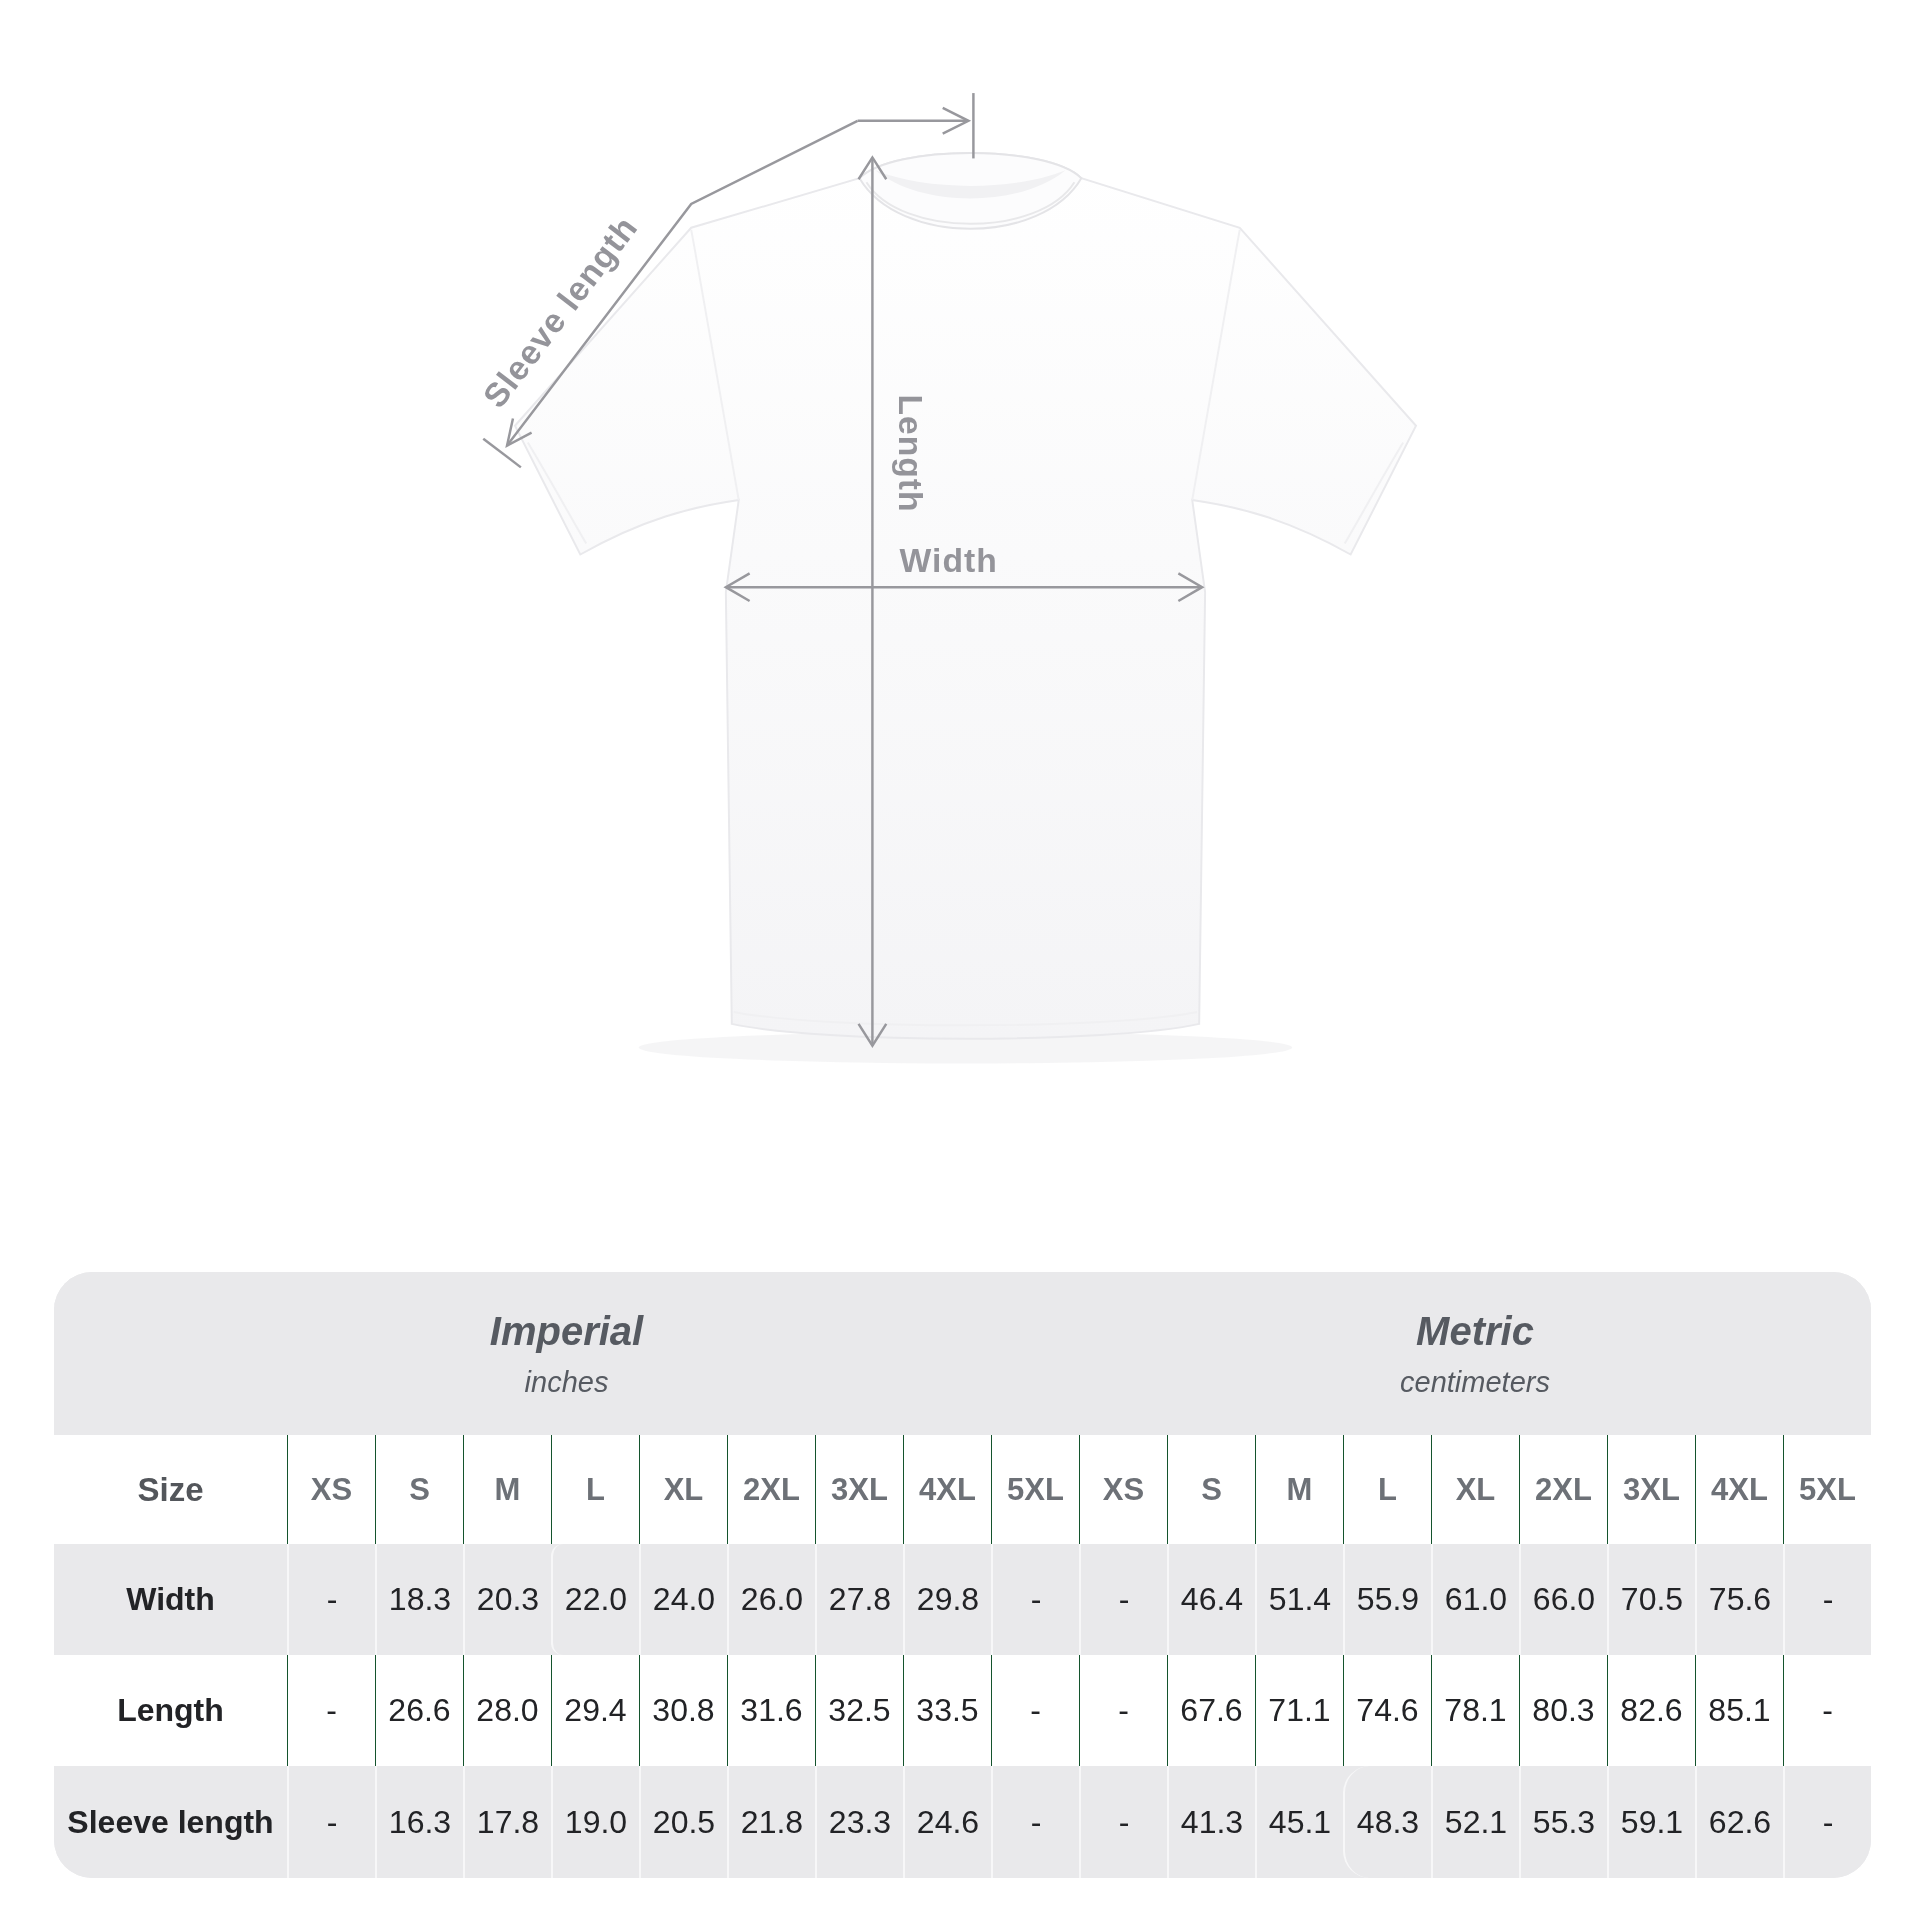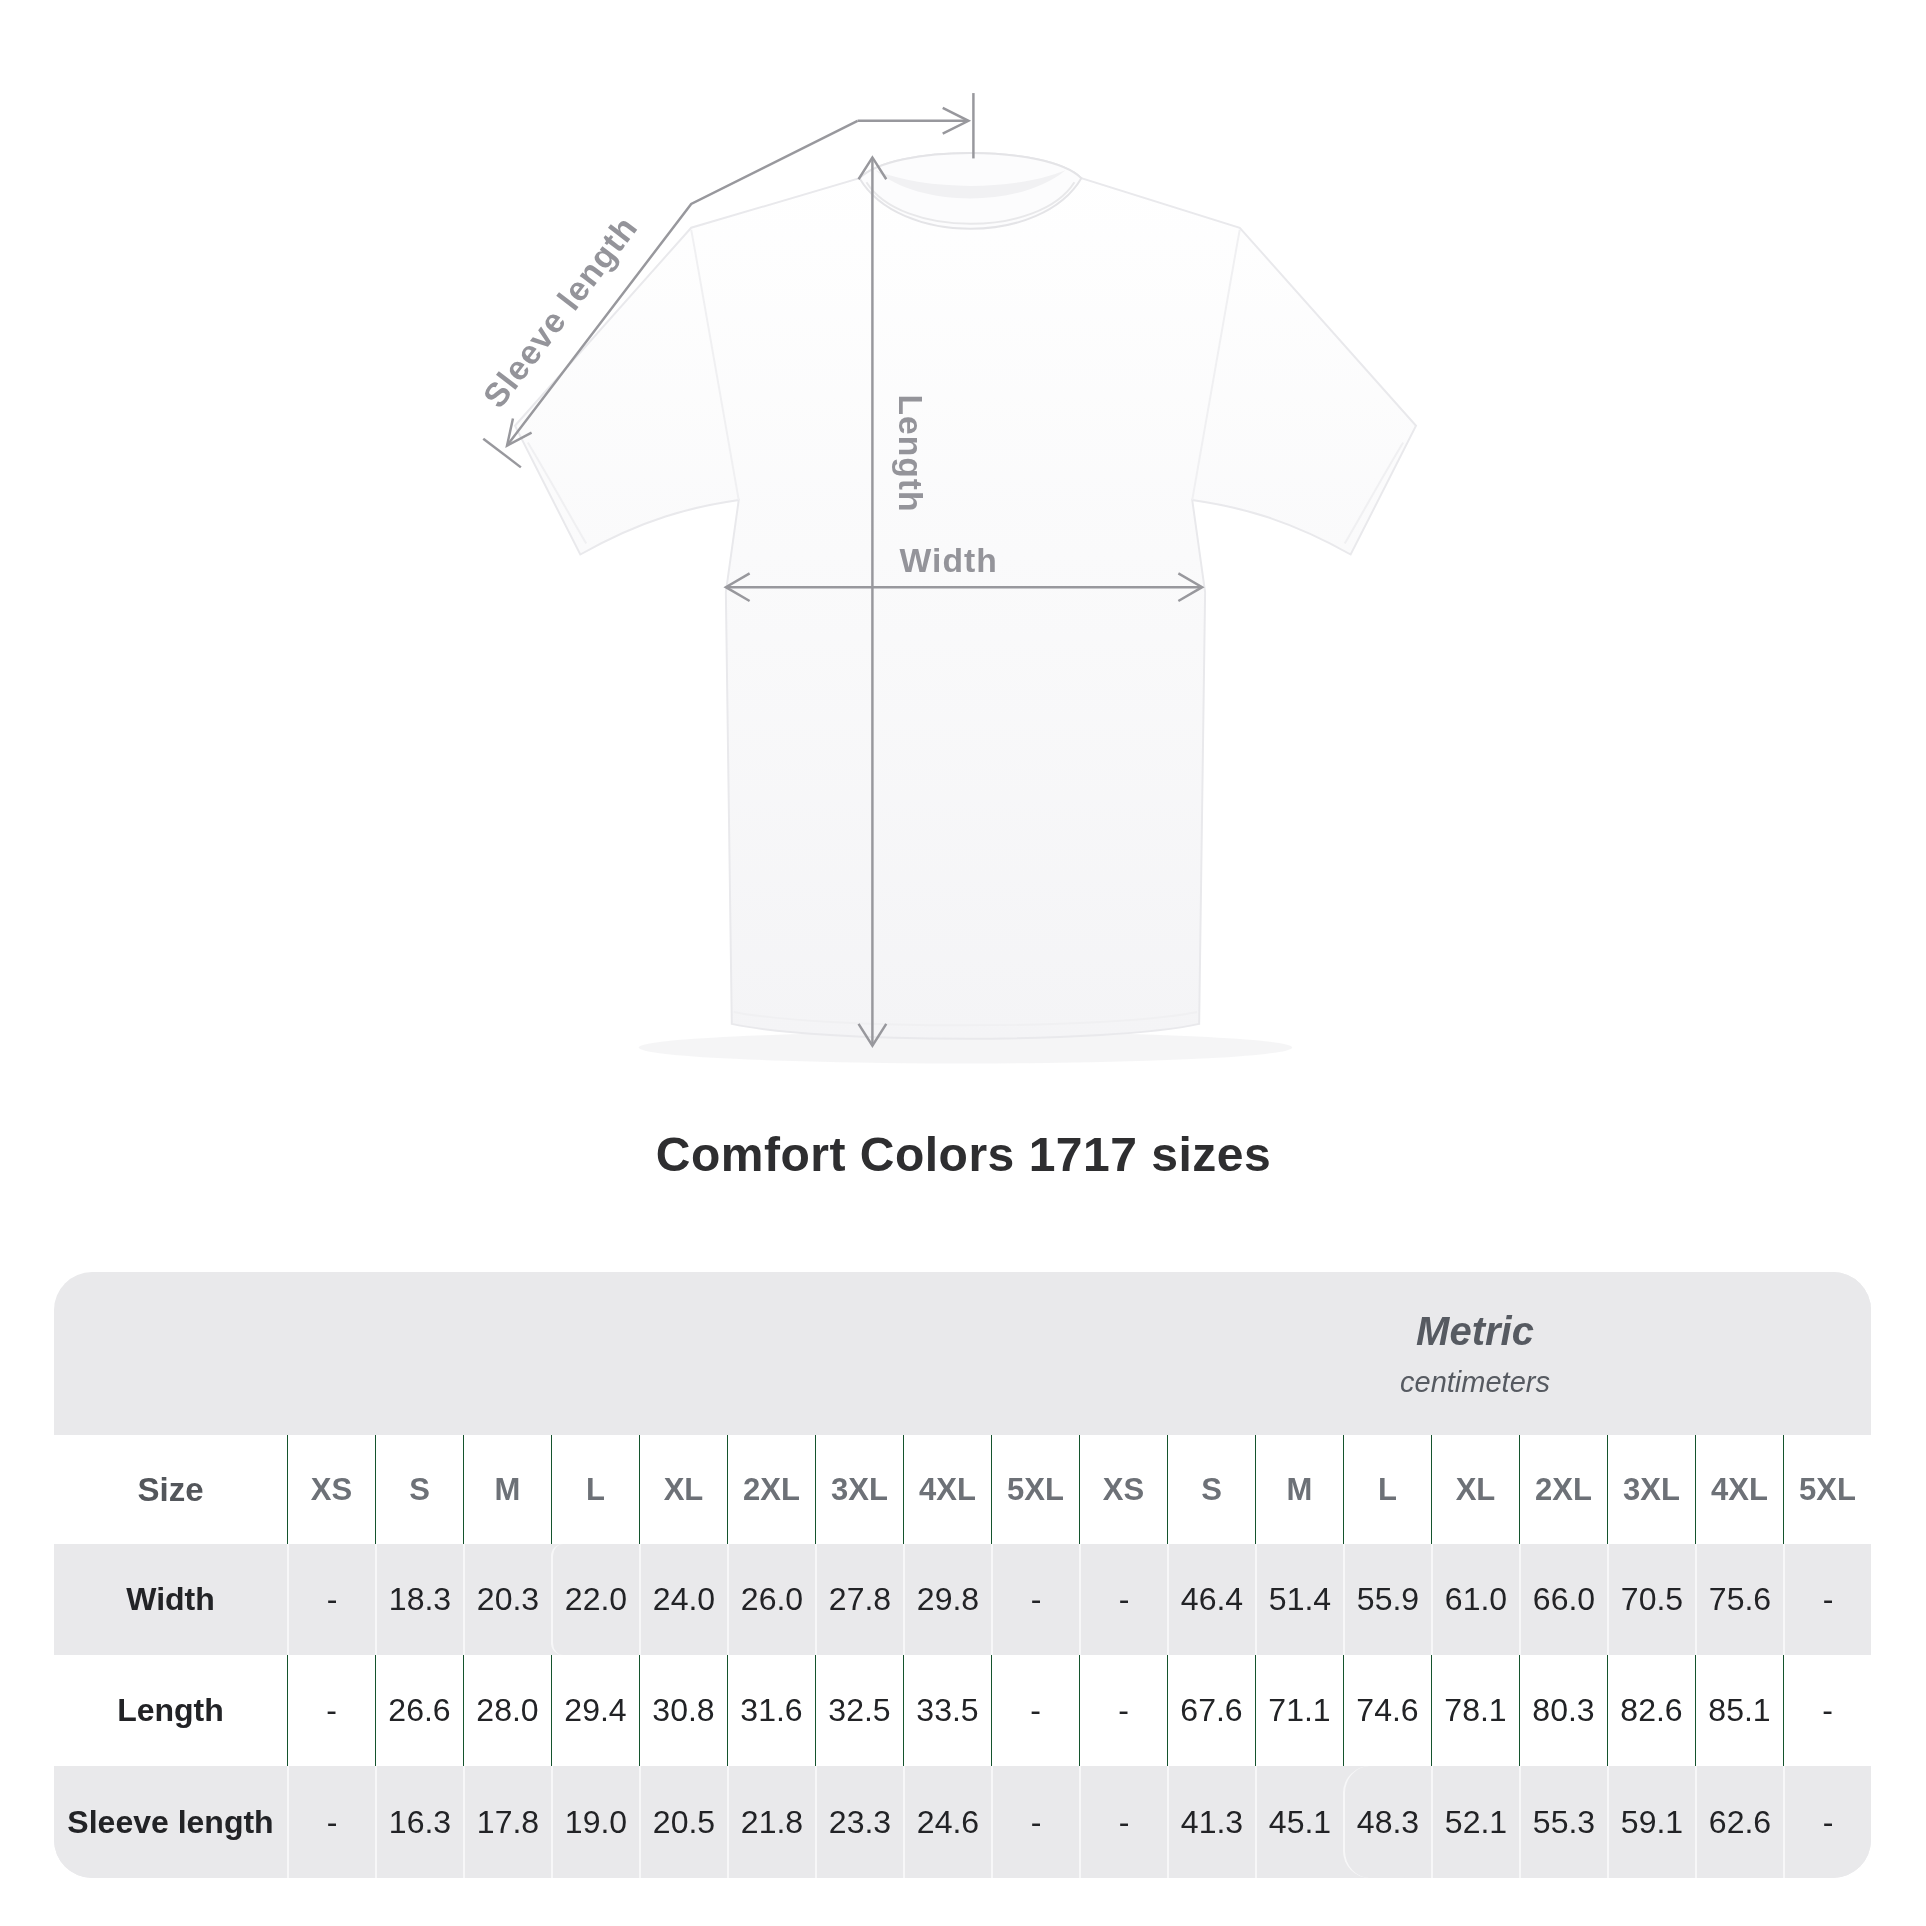--- a/index.html
+++ b/index.html
@@ -92,23 +92,26 @@
       <line x1="734" y1="593" x2="1213" y2="593"></line>
       <polyline points="757,579 733,593 757,607"></polyline>
       <polyline points="1190,579 1214,593 1190,607"></polyline>
     </g>
 
     <text class="ann-text" x="575" y="322" text-anchor="middle" transform="rotate(-52.7 575 322)">Sleeve length</text>
     <text class="ann-text" x="908" y="458" text-anchor="middle" transform="rotate(90 908 458)">Length</text>
     <text class="ann-text" x="958" y="578" text-anchor="middle">Width</text>
   </svg>
 
-  <div class="title">Comfort Colors 1717 sizes</div>
 
   <div class="size-table">
+    <div class="cell group g-imp">
+      <div class="group-label">Imperial</div>
+      <div class="group-sub">inches</div>
+    </div>
     <div class="cell hdr size-col">Size</div>
 
     <div class="cell group g-met">
       <div class="group-label">Metric</div>
       <div class="group-sub">centimeters</div>
     </div>
 
     <div class="cell rowlbl gray-cell r3">Width</div>
     <div class="cell rowlbl white-cell r4">Length</div>
     <div class="cell rowlbl gray-cell r5">Sleeve length</div>

